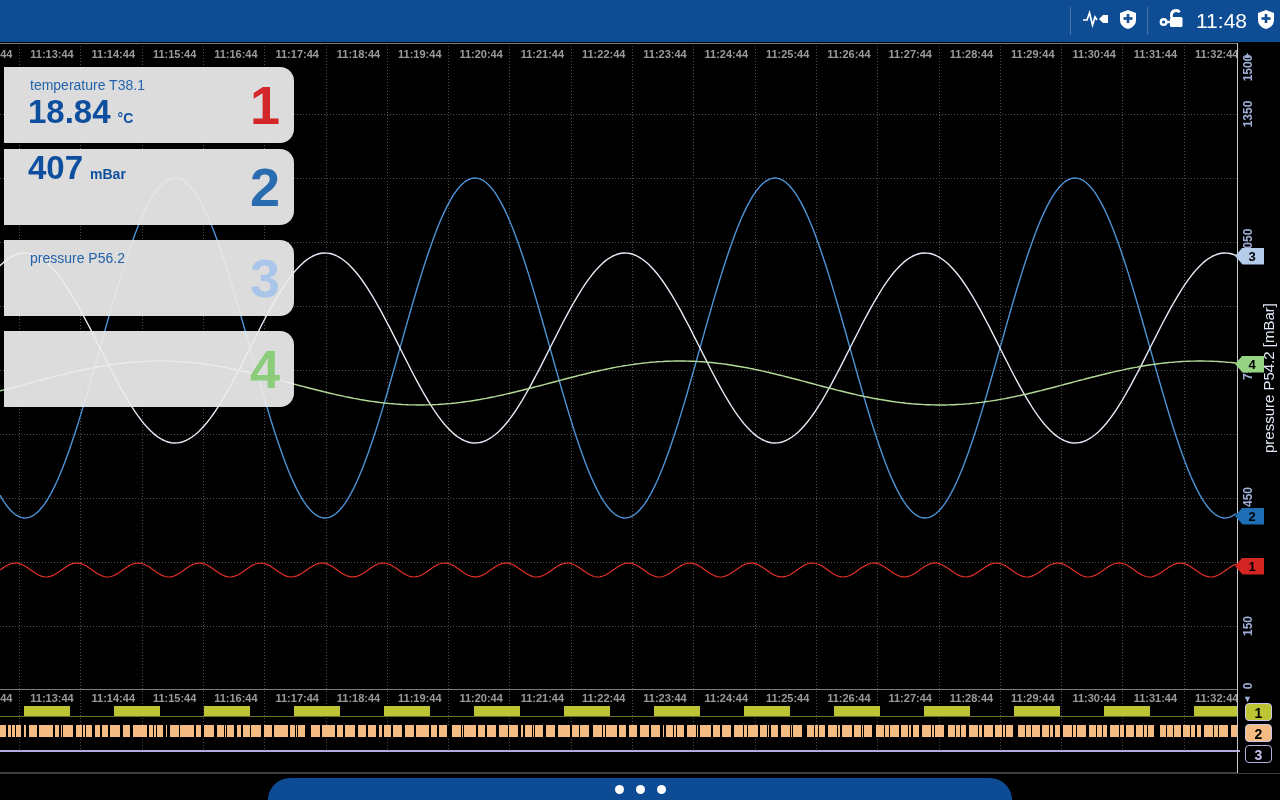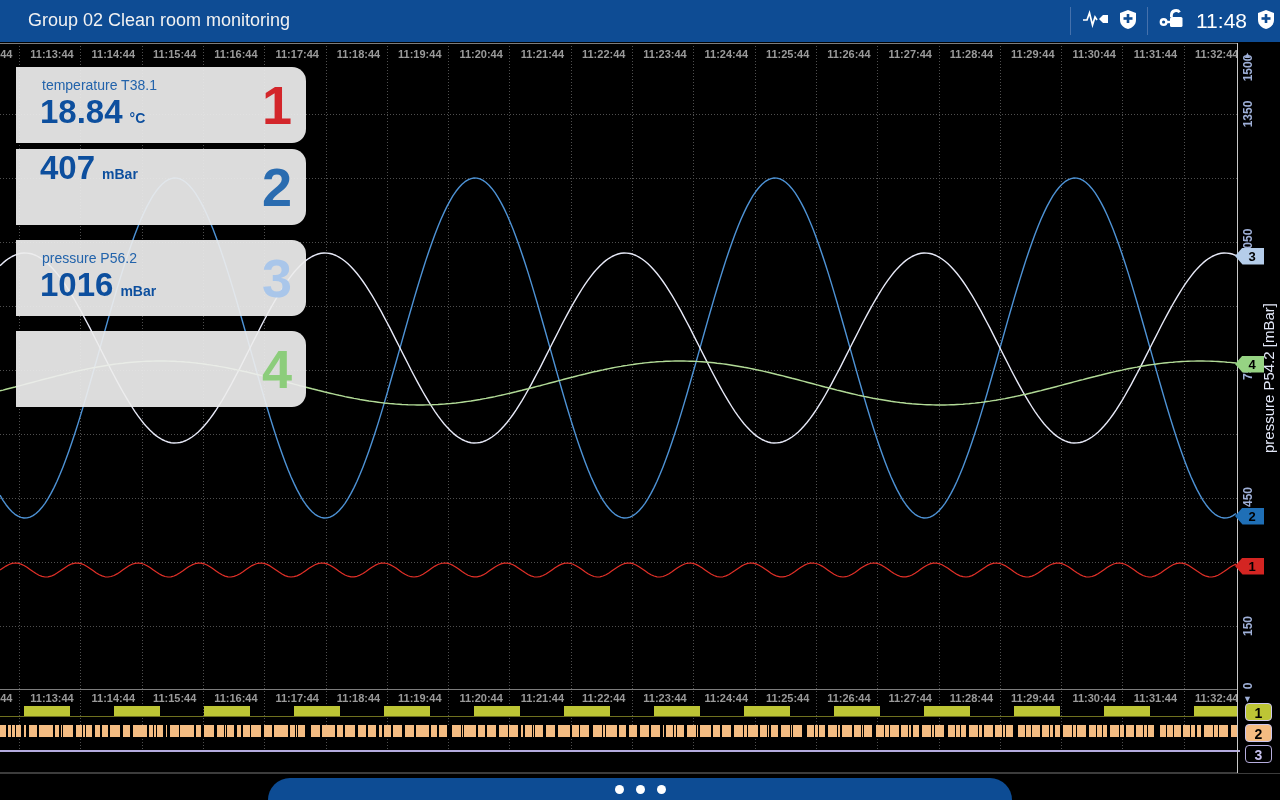--- a/index.html
+++ b/index.html
@@ -19,21 +19,21 @@
   .tlabel{position:absolute;top:0;width:74px;text-align:center;font-size:11px;
           font-weight:bold;color:#9a9a9a;white-space:nowrap;}
   .vgrid{position:absolute;width:1px;
          background-image:repeating-linear-gradient(to bottom,#4f4f4f 0 1px,transparent 1px 3px);}
   .hgrid{position:absolute;left:0;width:1237px;height:1px;
          background-image:repeating-linear-gradient(to right,#4f4f4f 0 1px,transparent 1px 3px);}
   .htick{position:absolute;left:1237px;width:6px;height:1px;background:#666;}
   .bline{position:absolute;background:#7c7c7c;}
 
   
-  .card{position:absolute;left:16px;width:290px;height:76px;background:rgba(237,237,237,.93);
+  .card{position:absolute;left:4px;width:290px;height:76px;background:rgba(237,237,237,.93);
         border-radius:0 14px 14px 0;z-index:6;}
   .clabel{margin:10px 0 0 26px;font-size:14px;color:#2263ab;}
   .cval{margin:1px 0 0 24px;font-size:33px;font-weight:bold;color:#0d4f9e;line-height:36px;}
   .cunit{font-size:14px;margin-left:7px;font-weight:bold;}
   .cnum{position:absolute;right:14px;top:50%;transform:translateY(-50%);
         font-size:54px;font-weight:bold;line-height:1;}
 
   
   .ycol{position:absolute;left:1238px;top:42px;width:42px;height:731px;background:#000;z-index:4;}
   .yline{position:absolute;left:1237px;top:43px;width:1px;height:730px;background:#c9c9c9;z-index:5;}
@@ -68,21 +68,20 @@
   .dot{width:9px;height:9px;border-radius:50%;background:#fff;}
 
   svg.plot{position:absolute;left:0;top:43px;z-index:2;}
 </style>
 </head>
 <body>
 
 <div class="screen">
 
   <div class="hdr">
-    <span class="hdr-title">Group 02 Clean room monitoring</span>
     <div class="hicons">
       <span class="vsep"></span>
       <span>
         <svg width="27" height="18" viewBox="0 0 27 18">
           <path d="M1 10 h4 l2.5 -7 3 12 2.5 -8 2 3" stroke="#fff" fill="none" stroke-width="1.7"></path>
           <path d="M26 5 v8 l-5 0 -4 -4 4 -4 z" fill="#fff"></path>
         </svg>
       </span>
       <span>
         <svg width="16" height="19" viewBox="0 0 16 19">
@@ -211,21 +210,20 @@
     <div class="clabel">temperature T38.1</div>
     <div class="cval"><span>18.84</span><span class="cunit">°C</span></div>
     <div class="cnum" style="color: rgb(211, 38, 43);">1</div>
   </div>
   <div class="card" style="top:149px;">
     <div class="cval"><span>407</span><span class="cunit">mBar</span></div>
     <div class="cnum" style="color: rgb(42, 108, 176);">2</div>
   </div>
   <div class="card" style="top:240px;">
     <div class="clabel">pressure P56.2</div>
-    <div class="cval"><span>1016</span><span class="cunit">mBar</span></div>
     <div class="cnum" style="color: rgb(169, 198, 234);">3</div>
   </div>
   <div class="card" style="top:331px;">
     <div class="cnum" style="color: rgb(140, 205, 123);">4</div>
   </div>
 
   <div class="ycol"></div>
   <div class="yline"></div>
   <span class="yarrow" style="top:50px;">▲</span>
   <span class="yarrow" style="top:694px;">▼</span>

